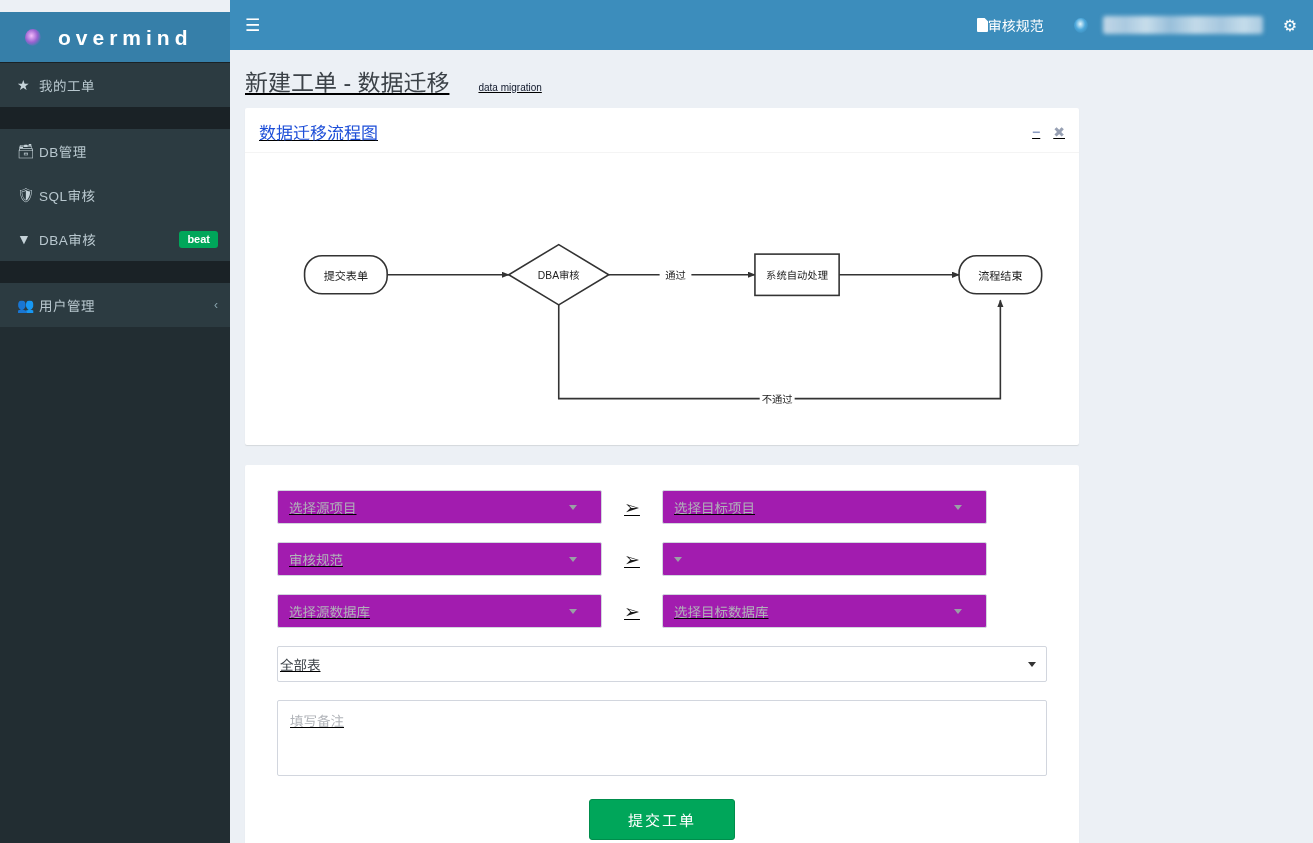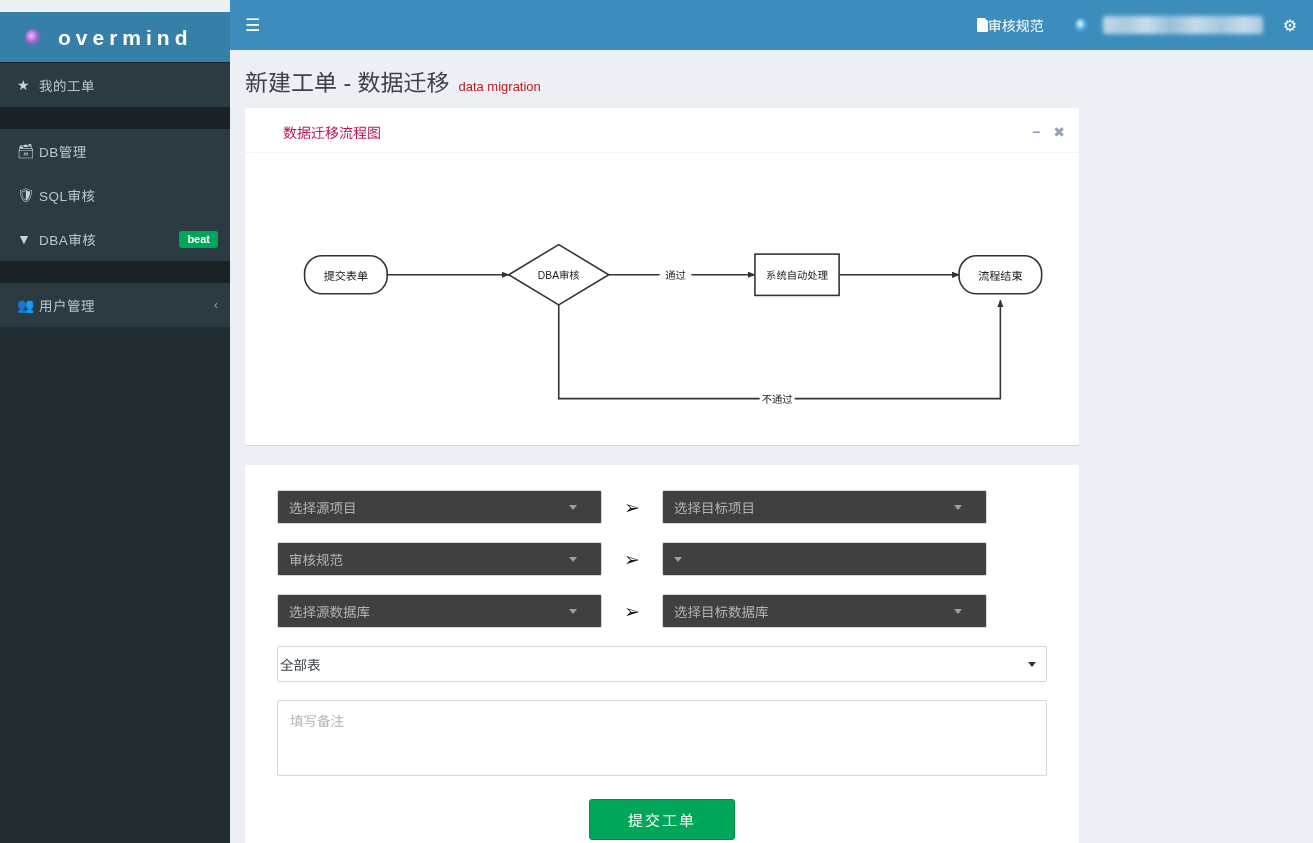--- a/index.html
+++ b/index.html
@@ -129,55 +129,56 @@
     padding: 0 16px 0 10px; color: #fff; font-size: 16px; cursor: pointer;
     display: flex; align-items: center; height: 50px;
   }
 
   
   .content {
     position: absolute; left: 230px; top: 50px;
     width: 867px; height: 793px;
     background: #ecf0f5;
     overflow: hidden;
+    text-decoration: underline;
   }
   .page-head { padding: 14px 0 10px 15px; display: flex; align-items: baseline; gap: 9px; }
   .page-title { font-size: 23px; color: #3c4248; font-weight: normal; }
-  .page-sub { font-size: 13px; color: #b91c1c; }
+  .page-sub { font-size: 10px; color: #0f172a; margin-left: 20px; }
 
   .card {
     background: #fff; margin: 0 18px 20px 15px;
     border-top: 3px solid #fff;
     box-shadow: 0 1px 1px rgba(0,0,0,.10);
     border-radius: 2px;
   }
   .card-head {
     height: 42px; display: flex; align-items: center;
     padding: 0 14px; border-bottom: 1px solid #f4f4f4;
   }
-  .card-title { font-size: 14px; color: #be185d; flex: 1 1 auto; margin-left: 24px; }
+  .card-title { font-size: 17px; color: #1d4ed8; flex: 1 1 auto; }
   .card-tools { display: flex; align-items: center; gap: 13px; }
   .tool-btn { color: #97a0b3; font-size: 14px; cursor: pointer; line-height: 1; }
   .tool-btn.minus { color: #8a9bc0; font-weight: bold; }
   .card-body { padding: 0; }
 
   
   .flow-wrap { width: 100%; height: 288px; }
 
   
   .form-card { padding: 22px 0 26px 0; }
   .form-rows { width: 770px; margin: 0 auto; }
   .frow {
     display: flex; align-items: center;
     margin-bottom: 18px;
   }
   .fsel {
     height: 34px; width: 325px;
     border: 1px solid #d2d6de; border-radius: 2px;
-    background: #404040;
+    background: #a21caf;
     display: flex; align-items: center;
     padding: 0 24px 0 11px;
     font-size: 13.5px; color: #b0b3b8;
     cursor: pointer;
   }
   .fsel .sel-text { flex: 1 1 auto; }
   .fsel .caret {
     width: 0; height: 0; border-left: 4px solid transparent;
     border-right: 4px solid transparent; border-top: 5px solid #9aa0a6;
   }

